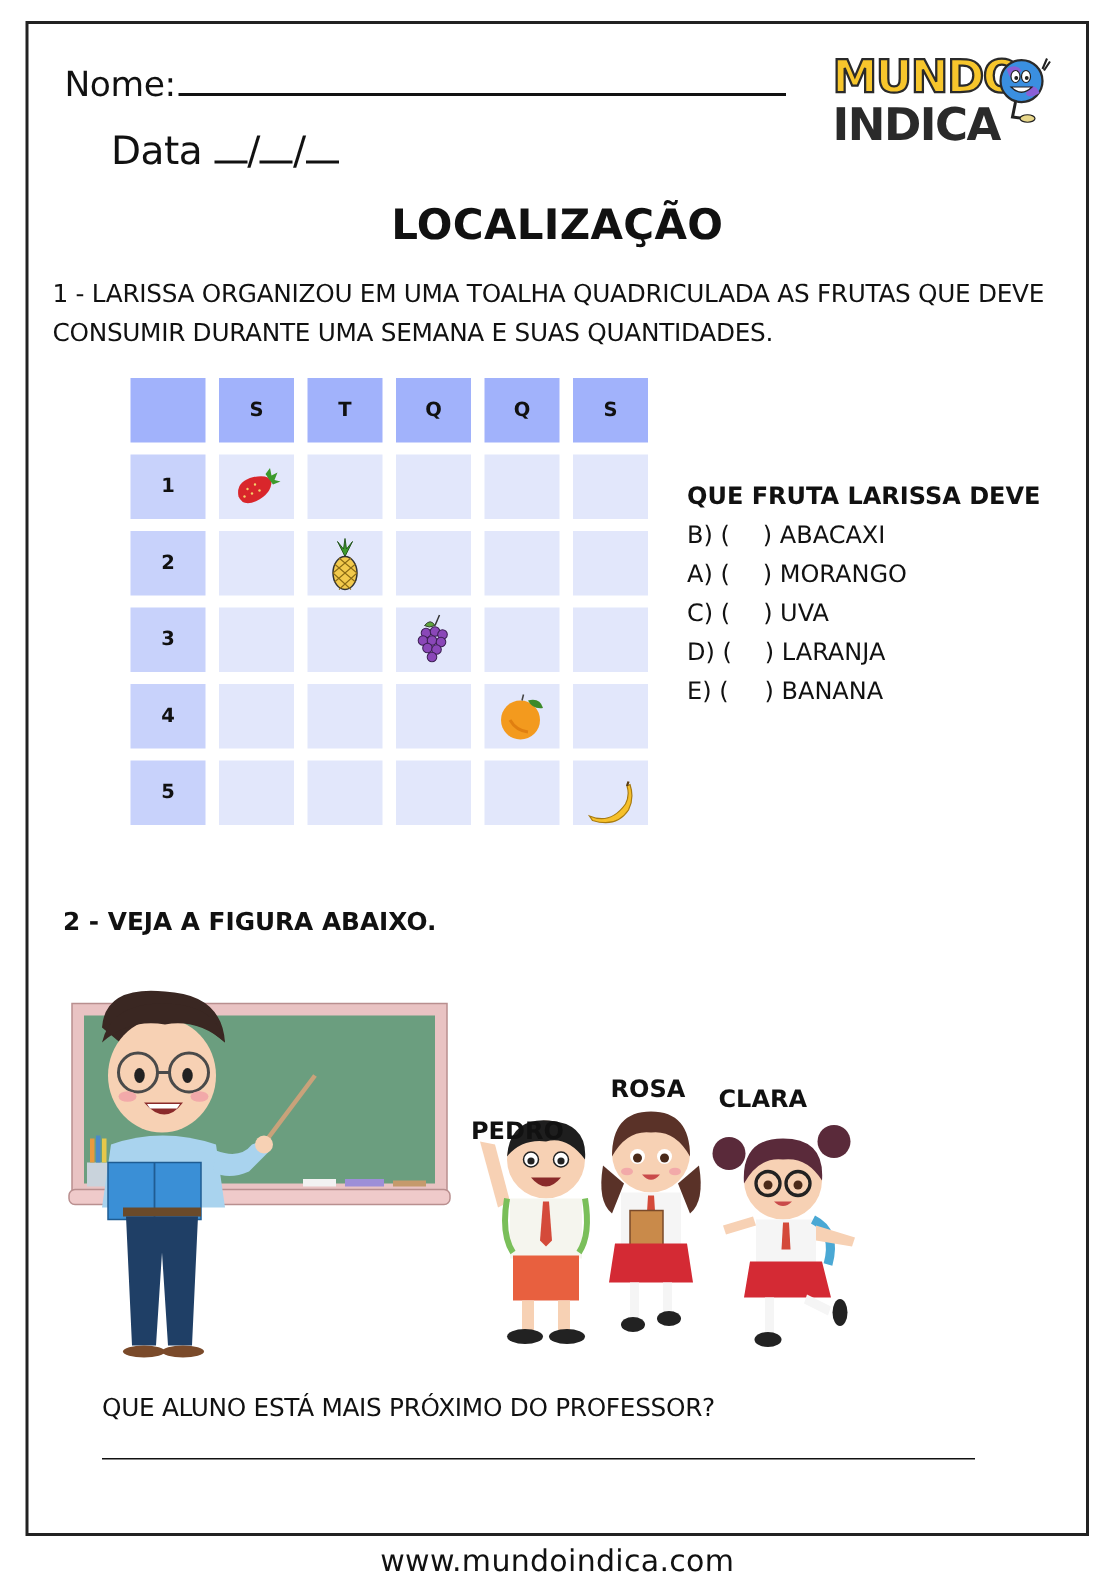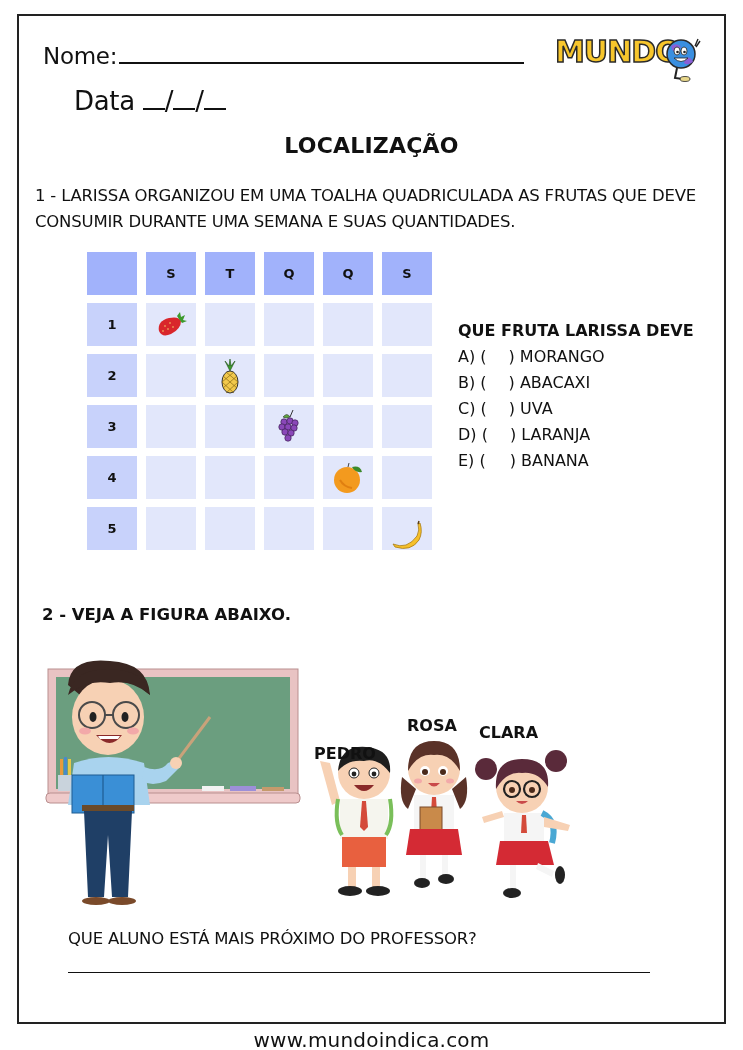--- a/index.html
+++ b/index.html
@@ -15,21 +15,21 @@
   .nome-line { display: inline-block; width: 405px; border-bottom: 2px solid #111; height: 24px; vertical-align: baseline; margin-left: 2px; }
   .data { position: absolute; left: 43px; top: 86px; font-size: 26px; letter-spacing: -0.3px; margin-left: 31px; }
   .blank { display: inline-block; width: 22px; border-bottom: 2px solid #111; height: 22px; vertical-align: baseline; }
 
   .logo { position: absolute; left: 553px; top: 36px; width: 160px; height: 66px; }
   .logo .mundo { position: absolute; left: 2px; top: 0; font-family: "DejaVu Sans", sans-serif; font-weight: 900; font-size: 30px; color: #f7c62c; letter-spacing: -1px;
     -webkit-text-stroke: 1.5px #2a2a2a; line-height: 32px; }
   .logo .indica { position: absolute; left: 2px; top: 32px; font-family: "DejaVu Sans", sans-serif; font-weight: 900; font-size: 30px; color: #2a2a2a; letter-spacing: -1px; line-height: 32px; }
   .logo .globe { position: absolute; left: 112px; top: 2px; width: 36px; height: 44px; }
 
-  .title { position: absolute; left: 0; top: 133px; width: 743px; text-align: center; font-size: 22px; font-weight: 700; letter-spacing: 0.2px; }
+  .title { position: absolute; left: 0; top: 133px; width: 743px; text-align: center; font-size: 28px; font-weight: 700; letter-spacing: 0.2px; }
 
   .q1 { position: absolute; left: 35px; top: 183px; font-size: 16.5px; font-weight: 400; line-height: 26px; letter-spacing: -0.2px; width: 690px; }
 
   .grid { position: absolute; left: 87px; top: 252px; display: grid;
     grid-template-columns: 50px 50px 50px 50px 50px 50px;
     grid-template-rows: 43px 43px 43px 43px 43px 43px;
     column-gap: 9px; row-gap: 8px; }
   .cell { display: flex; align-items: center; justify-content: center; font-size: 13px; font-weight: 700; color: #111; }
   .cell.head { background: #a1b2fb; }
   .cell.rowlab { background: #c8d2fb; }
@@ -60,20 +60,21 @@
 <div class="nome">
   <span>Nome:</span><span class="nome-line"></span>
 </div>
 <div class="data">
   <span>Data</span>
   <span class="blank"></span><span>/</span><span class="blank"></span><span>/</span><span class="blank"></span>
 </div>
 
 <div class="logo">
   <div class="mundo">MUNDO</div>
+  <div class="indica">INDICA</div>
   <svg class="globe" viewBox="0 0 36 44">
     <circle cx="16" cy="16" r="14" fill="#3a8fe0" stroke="#2a2a2a" stroke-width="1.5"></circle>
     <path d="M6 8 Q12 4 16 9 Q12 14 8 13 Z" fill="#8a5fd6"></path>
     <path d="M20 20 Q26 18 28 24 Q22 28 19 25 Z" fill="#8a5fd6"></path>
     <ellipse cx="12" cy="13" rx="3" ry="4" fill="#fff" stroke="#222" stroke-width="0.8"></ellipse>
     <ellipse cx="19" cy="13" rx="3" ry="4" fill="#fff" stroke="#222" stroke-width="0.8"></ellipse>
     <circle cx="12.5" cy="14" r="1.3" fill="#222"></circle>
     <circle cx="19.5" cy="14" r="1.3" fill="#222"></circle>
     <path d="M9 20 Q16 27 23 20 Z" fill="#fff" stroke="#222" stroke-width="0.8"></path>
     <path d="M30 8 L33 1 M31 9 L35 3" stroke="#222" stroke-width="1.4"></path>
@@ -169,22 +170,22 @@
   <div class="cell body">
     <svg class="fruit" viewBox="0 0 36 36" style="margin-top:10px;">
       <path d="M4 28 Q18 34 28 20 Q31 14 29 8 L31 7 Q34 16 30 24 Q22 36 6 31 Z" fill="#f6c02a" stroke="#a87b10" stroke-width="0.8"></path>
       <path d="M29 8 L30 5" stroke="#5a3d10" stroke-width="1.5"></path>
     </svg>
   </div>
 </div>
 
 <div class="q1b">
   <div class="bold">QUE FRUTA LARISSA DEVE</div>
+  <div class="option"><span>B) (</span><span style="display:inline-block;width:22px;"></span><span>) ABACAXI</span></div>
   <div class="option"><span>A) (</span><span style="display:inline-block;width:22px;"></span><span>) MORANGO</span></div>
-  <div class="option"><span>B) (</span><span style="display:inline-block;width:22px;"></span><span>) ABACAXI</span></div>
   <div class="option"><span>C) (</span><span style="display:inline-block;width:22px;"></span><span>) UVA</span></div>
   <div class="option"><span>D) (</span><span style="display:inline-block;width:22px;"></span><span>) LARANJA</span></div>
   <div class="option"><span>E) (</span><span style="display:inline-block;width:24px;"></span><span>) BANANA</span></div>
 </div>
 
 <div class="q2">2 - VEJA A FIGURA ABAIXO.</div>
 
 <svg class="scene" viewBox="0 0 560 260">
 
   <g>

